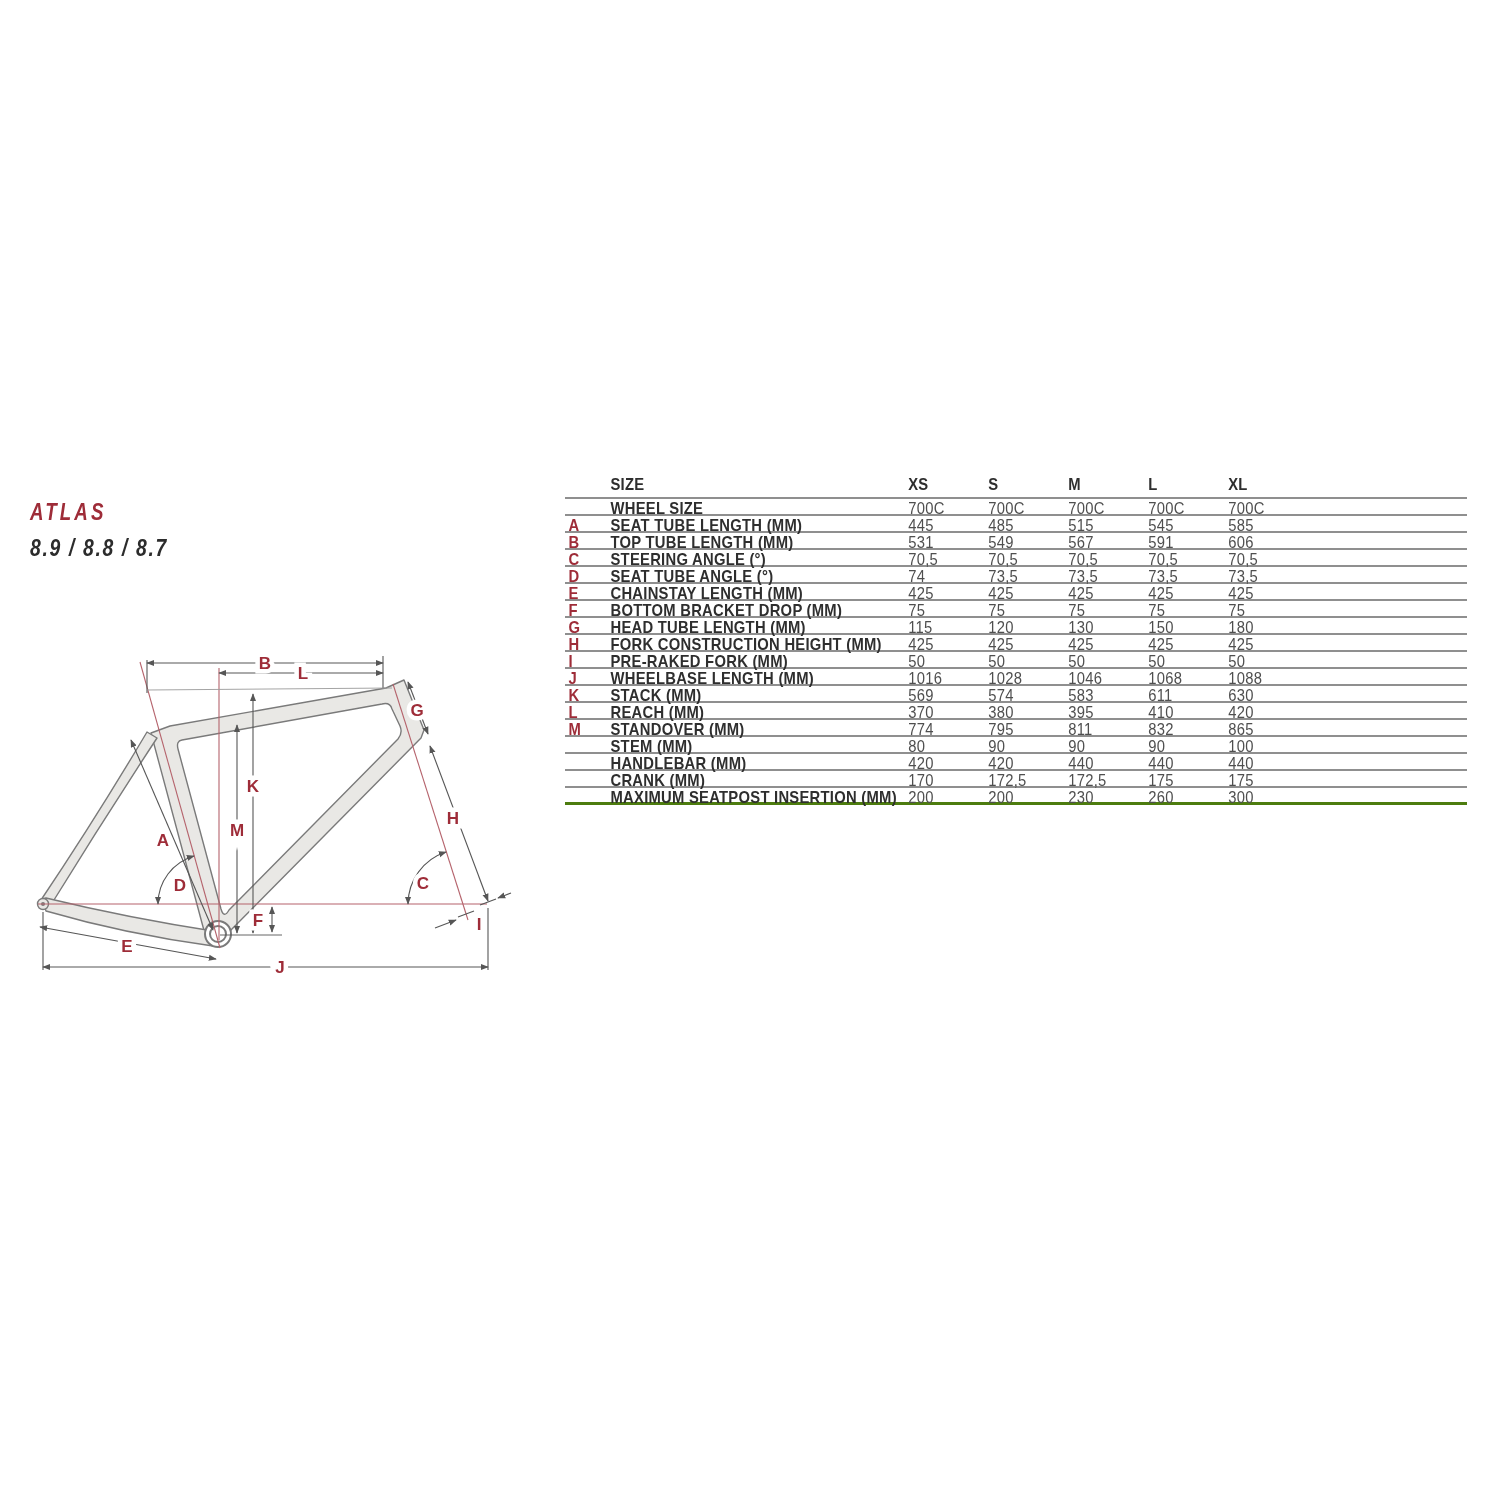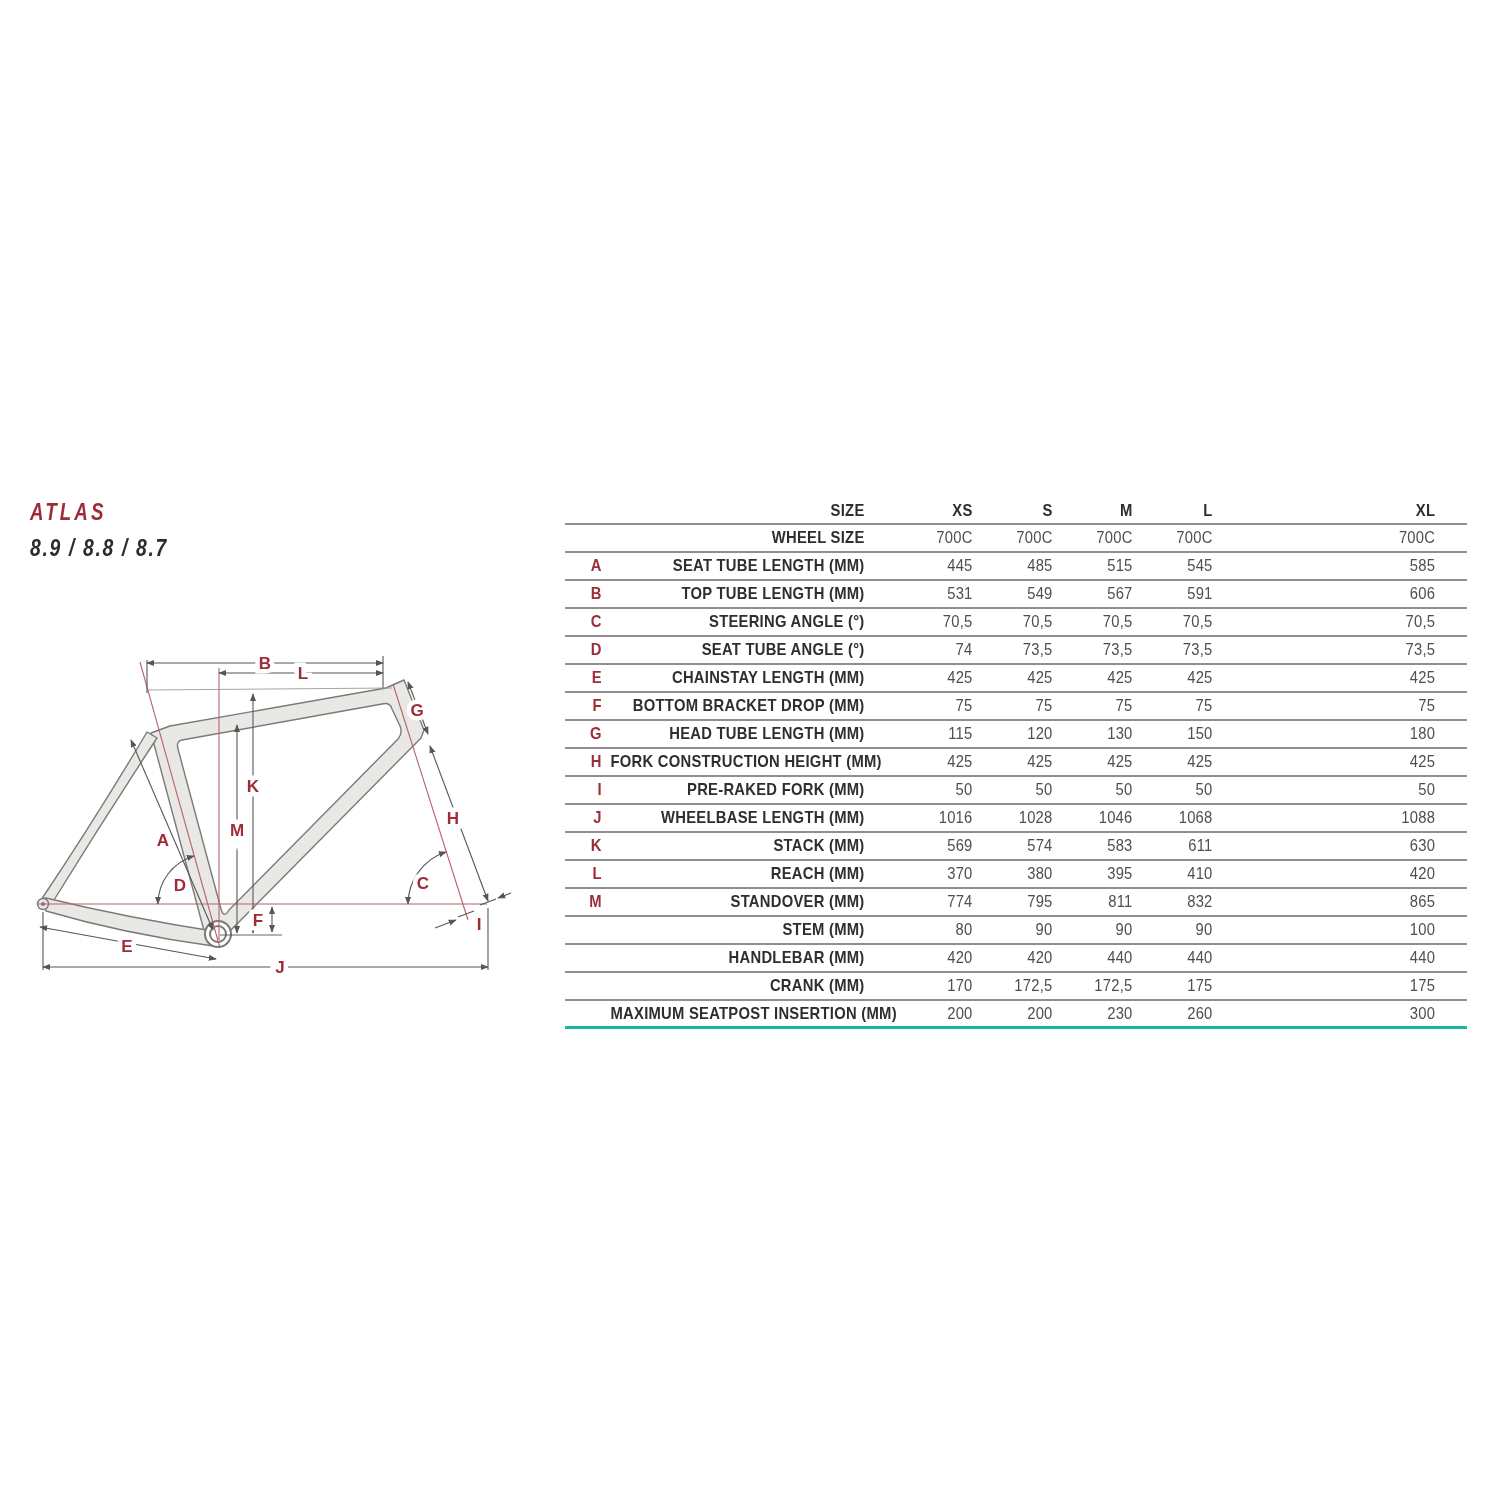--- a/index.html
+++ b/index.html
@@ -23,30 +23,30 @@
     font-style:italic;font-weight:bold;font-size:24px;line-height:26px;
     letter-spacing:4px;color:var(--accent);
     transform:scaleX(0.78);transform-origin:left top;white-space:nowrap;
   }
   .models{
     font-style:italic;font-weight:bold;font-size:23px;line-height:26px;
     letter-spacing:2px;color:#2c2c2c;margin-top:10px;
     transform:scaleX(0.84);transform-origin:left top;white-space:nowrap;
   }
   
-  .table-wrap{position:absolute;left:565px;top:498px;width:902px;text-align:right;}
+  .table-wrap{position:absolute;left:565px;top:472px;width:902px;}
   .trow{
     display:grid;
     grid-template-columns:42px 296px 80px 80px 80px 80px 1fr;
     align-items:center;
-    height:28px;box-sizing:border-box;
+    height:17px;box-sizing:border-box;
     border-bottom:2px solid var(--rule);
   }
   .trow.thead{height:27px;}
-  .tbody .trow:last-child{border-bottom:3px solid #14b8a6;}
+  .tbody .trow:last-child{border-bottom:3px solid #4d7c0f;}
   .cell{transform:scaleX(0.87);transform-origin:left center;white-space:nowrap;}
   .cell.letter{color:var(--accent);font-weight:bold;font-size:17px;padding-left:4px;}
   .cell.label{color:var(--label);font-weight:bold;font-size:17px;letter-spacing:0.3px;padding-left:4px;}
   .cell.value{color:var(--value);font-weight:normal;font-size:17px;padding-left:6px;letter-spacing:0.3px;}
   .cell.head{color:var(--label);font-weight:bold;}
   
   .diagram{position:absolute;left:30px;top:630px;}
   .dimlbl{
     font-family:"Liberation Sans",sans-serif;font-weight:bold;font-size:17px;
     fill:var(--accent);stroke:#ffffff;stroke-width:9px;paint-order:stroke;

